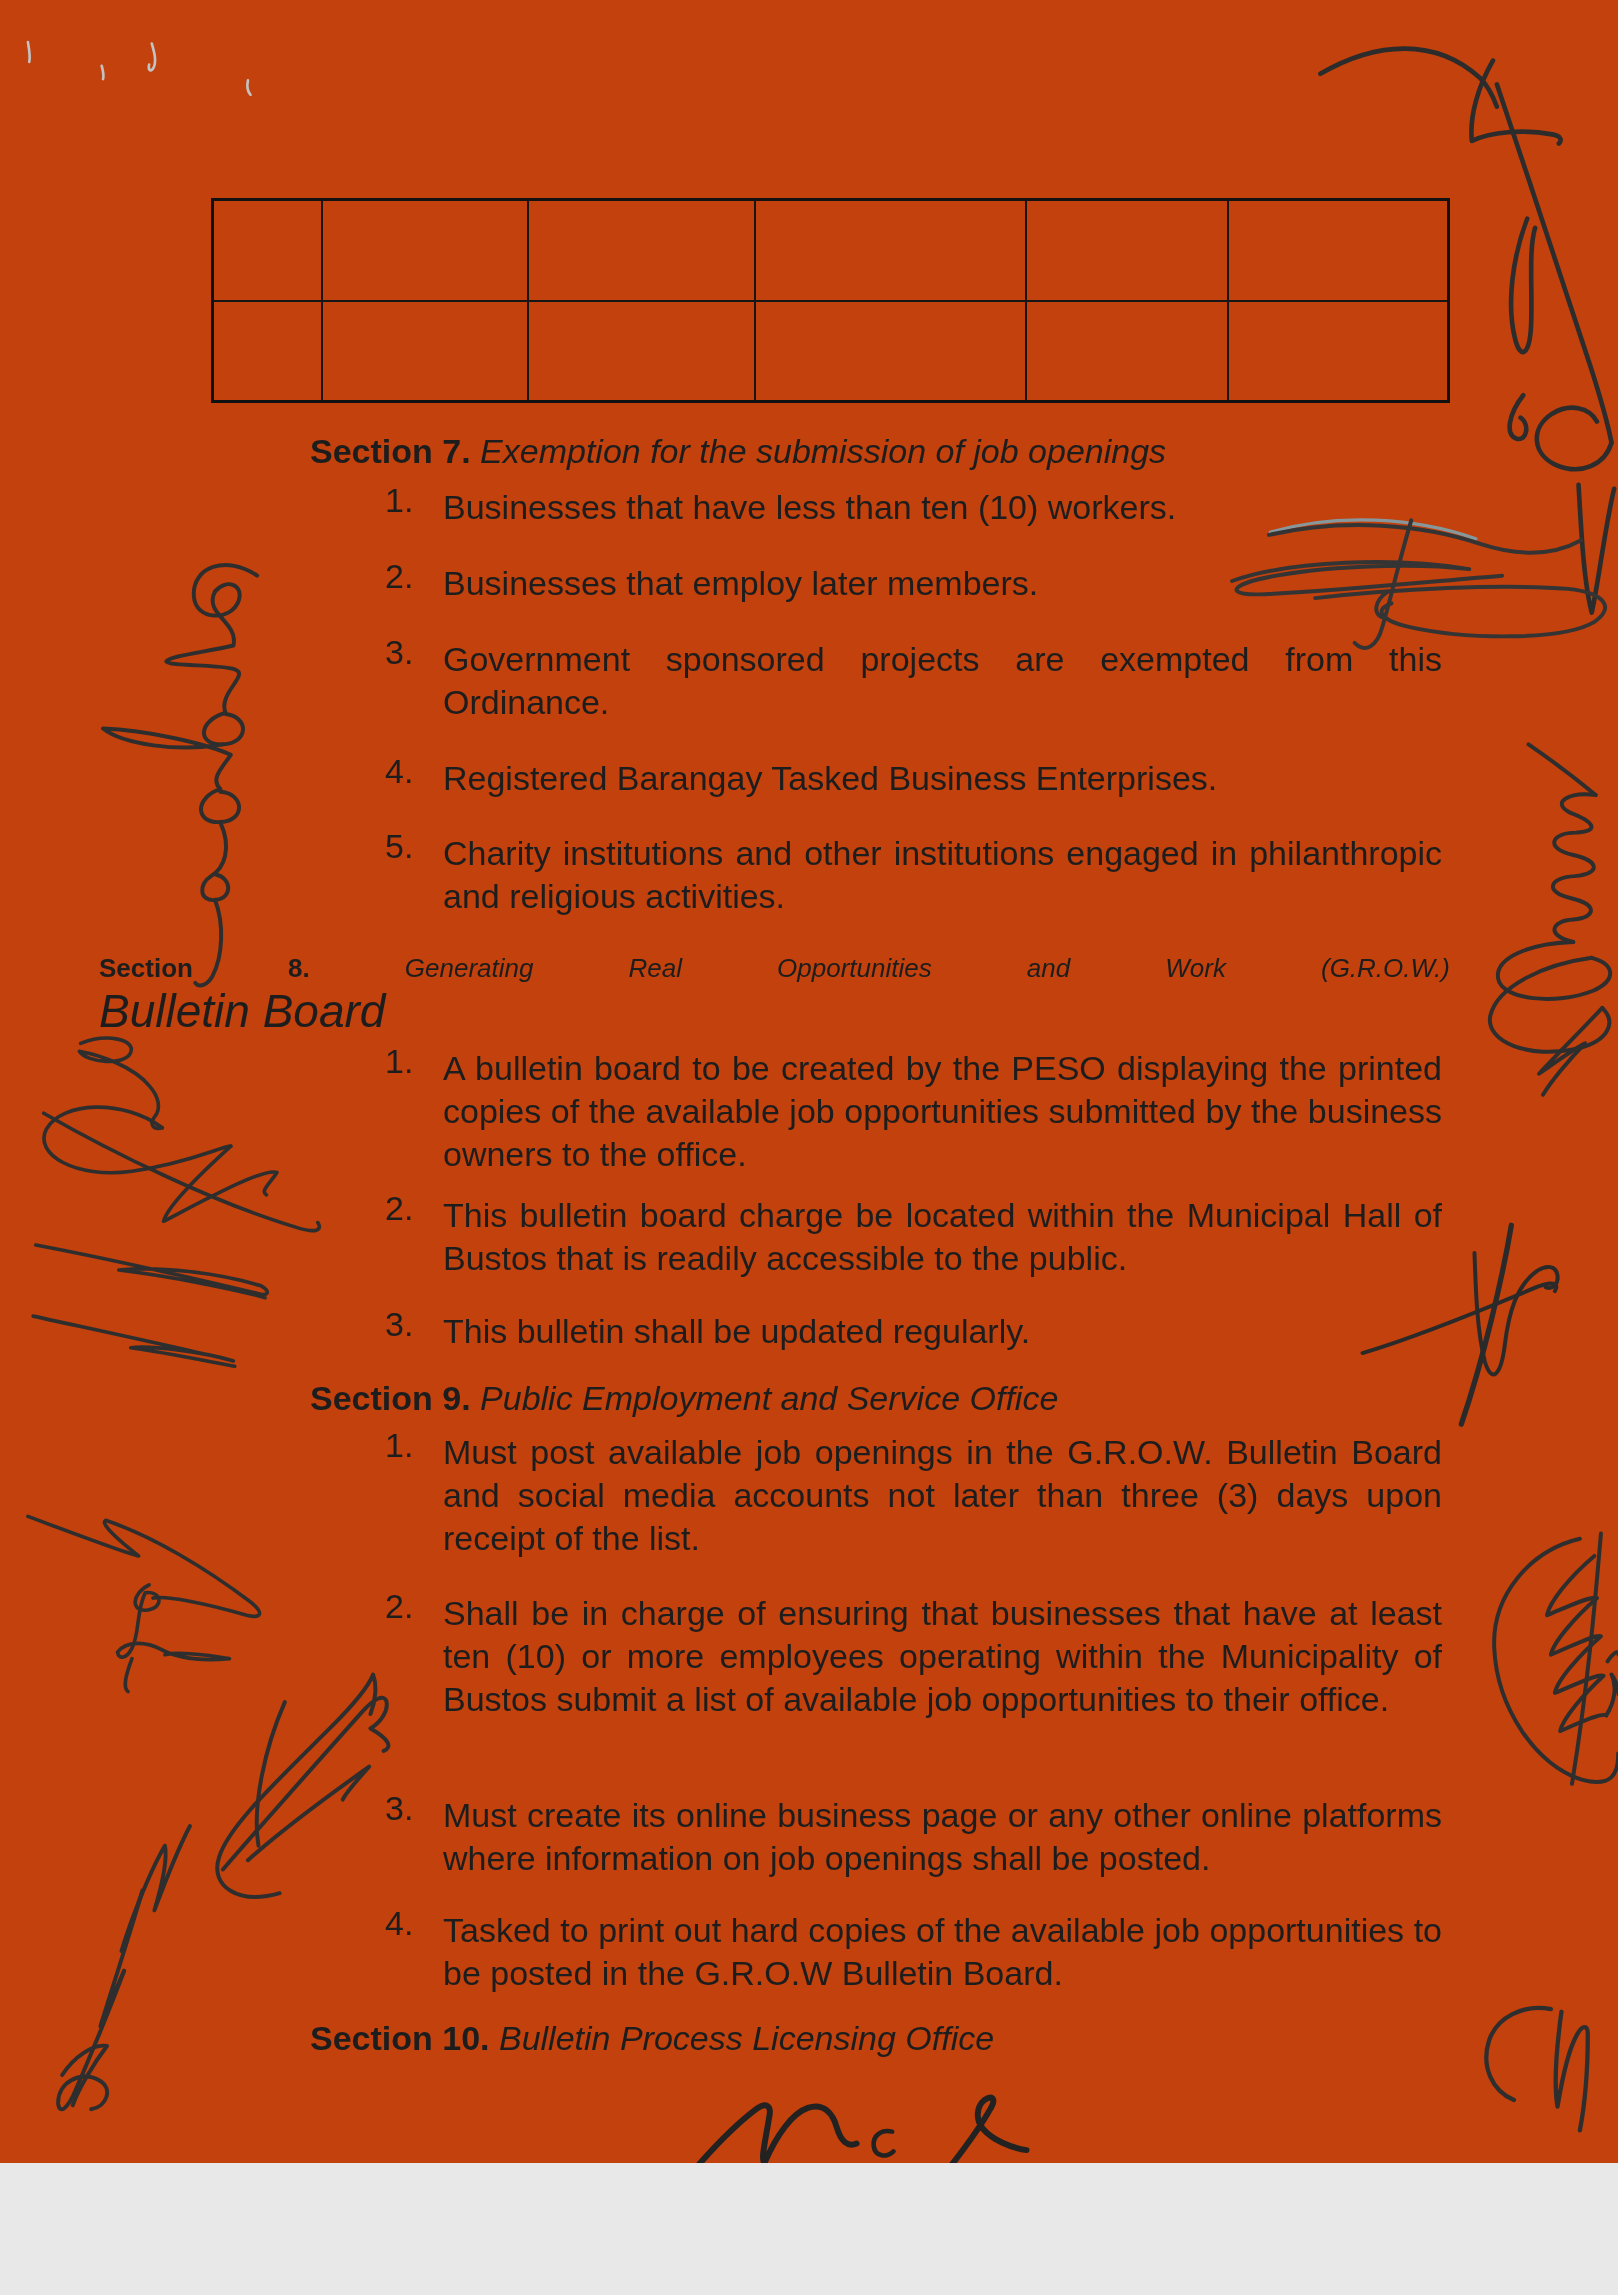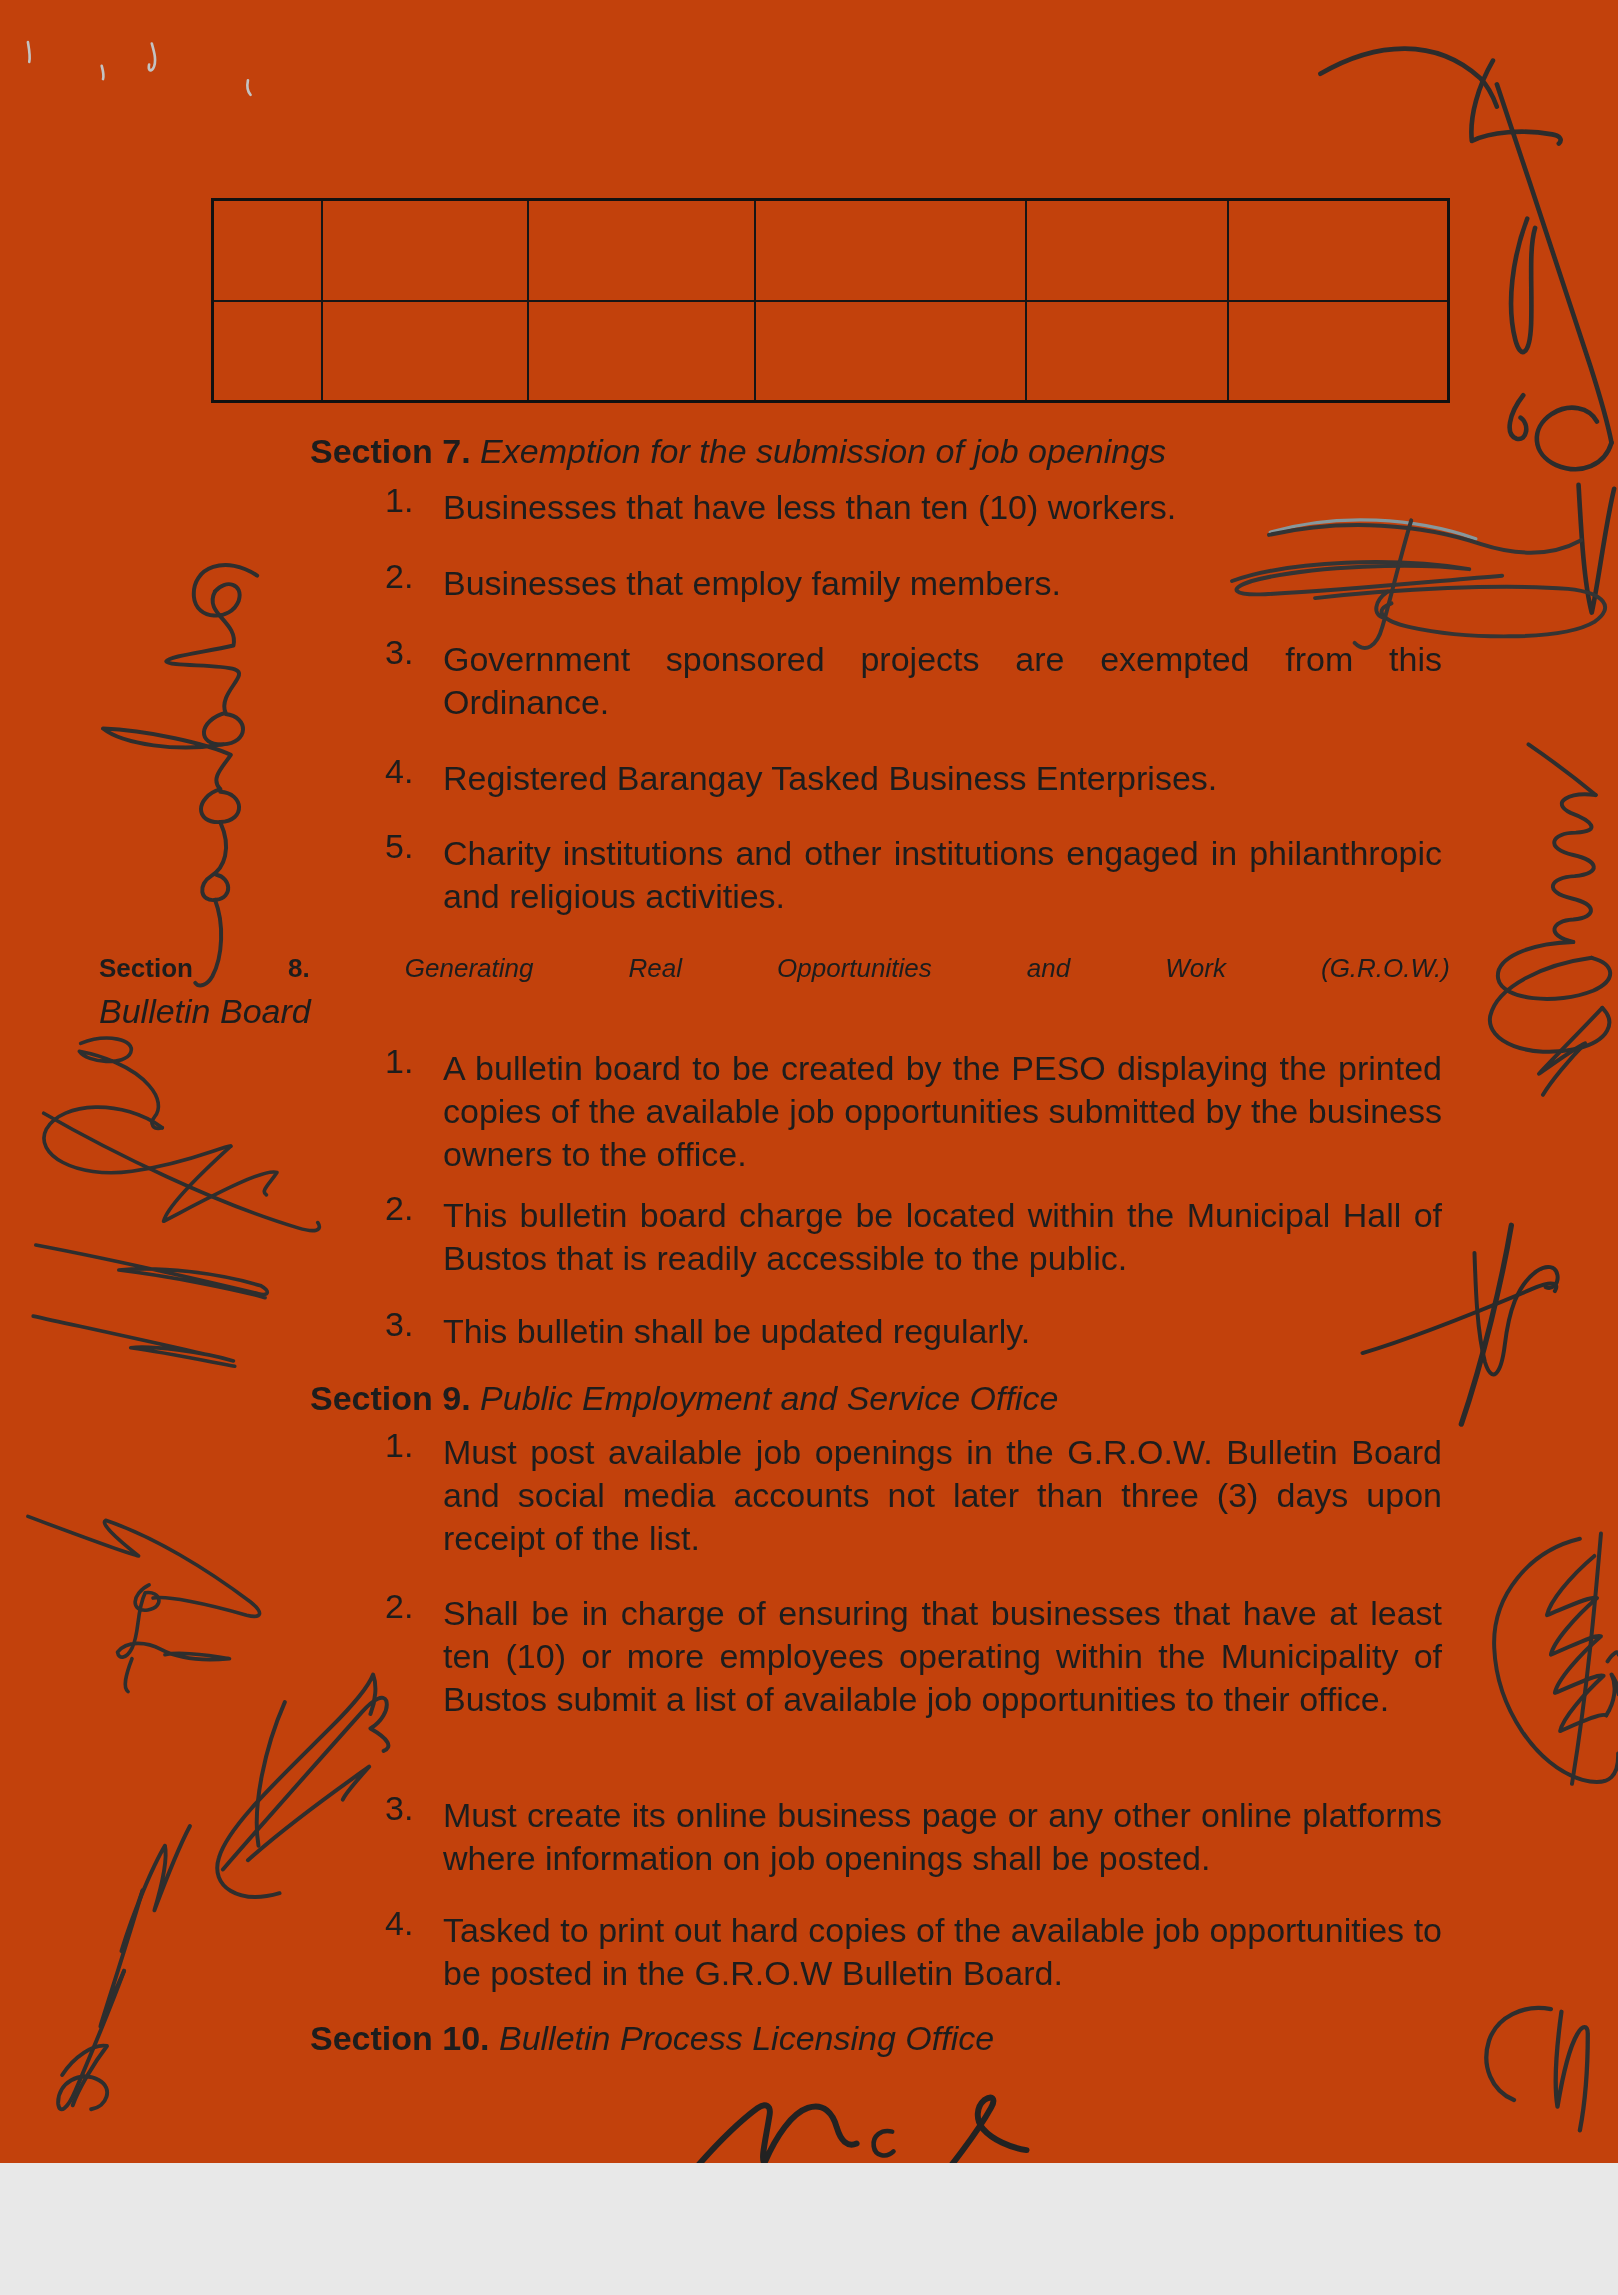--- a/index.html
+++ b/index.html
@@ -31,21 +31,21 @@
   .sec-heading .ttl{font-style:italic;}
   .sec8-line1{
     position:absolute;left:99px;width:1351px;
     font-size:26px;line-height:43px;
     text-align:justify;text-align-last:justify;
   }
   .sec8-line1 .lbl{font-weight:700;}
   .sec8-line1 .ttl{font-style:italic;}
   .sec8-line2{
     position:absolute;left:99px;width:1351px;
-    font-size:34px;line-height:43px;font-style:italic;
+    font-size:46px;line-height:43px;font-style:italic;
   }
   .item{
     position:absolute;left:436px;width:1013px;
     font-size:34px;line-height:43px;
   }
   .item .itx{
     margin:7px;text-align:justify;
   }
   .item .num{
     position:absolute;left:-51px;top:0;
@@ -102,21 +102,21 @@
   <div class="sec-heading" style="top:430px">
     <span class="lbl">Section 7.</span>
     <span class="ttl">Exemption for the submission of job openings</span>
   </div>
   <div class="item" style="top:479px">
     <span class="num">1.</span>
     <p class="itx">Businesses that have less than ten (10) workers.</p>
   </div>
   <div class="item" style="top:555px">
     <span class="num">2.</span>
-    <p class="itx">Businesses that employ family members.</p>
+    <p class="itx">Businesses that employ later members.</p>
   </div>
   <div class="item" style="top:631px">
     <span class="num">3.</span>
     <p class="itx">Government sponsored projects are exempted from this Ordinance.</p>
   </div>
   <div class="item" style="top:750px">
     <span class="num">4.</span>
     <p class="itx">Registered Barangay Tasked Business Enterprises.</p>
   </div>
   <div class="item" style="top:825px">

